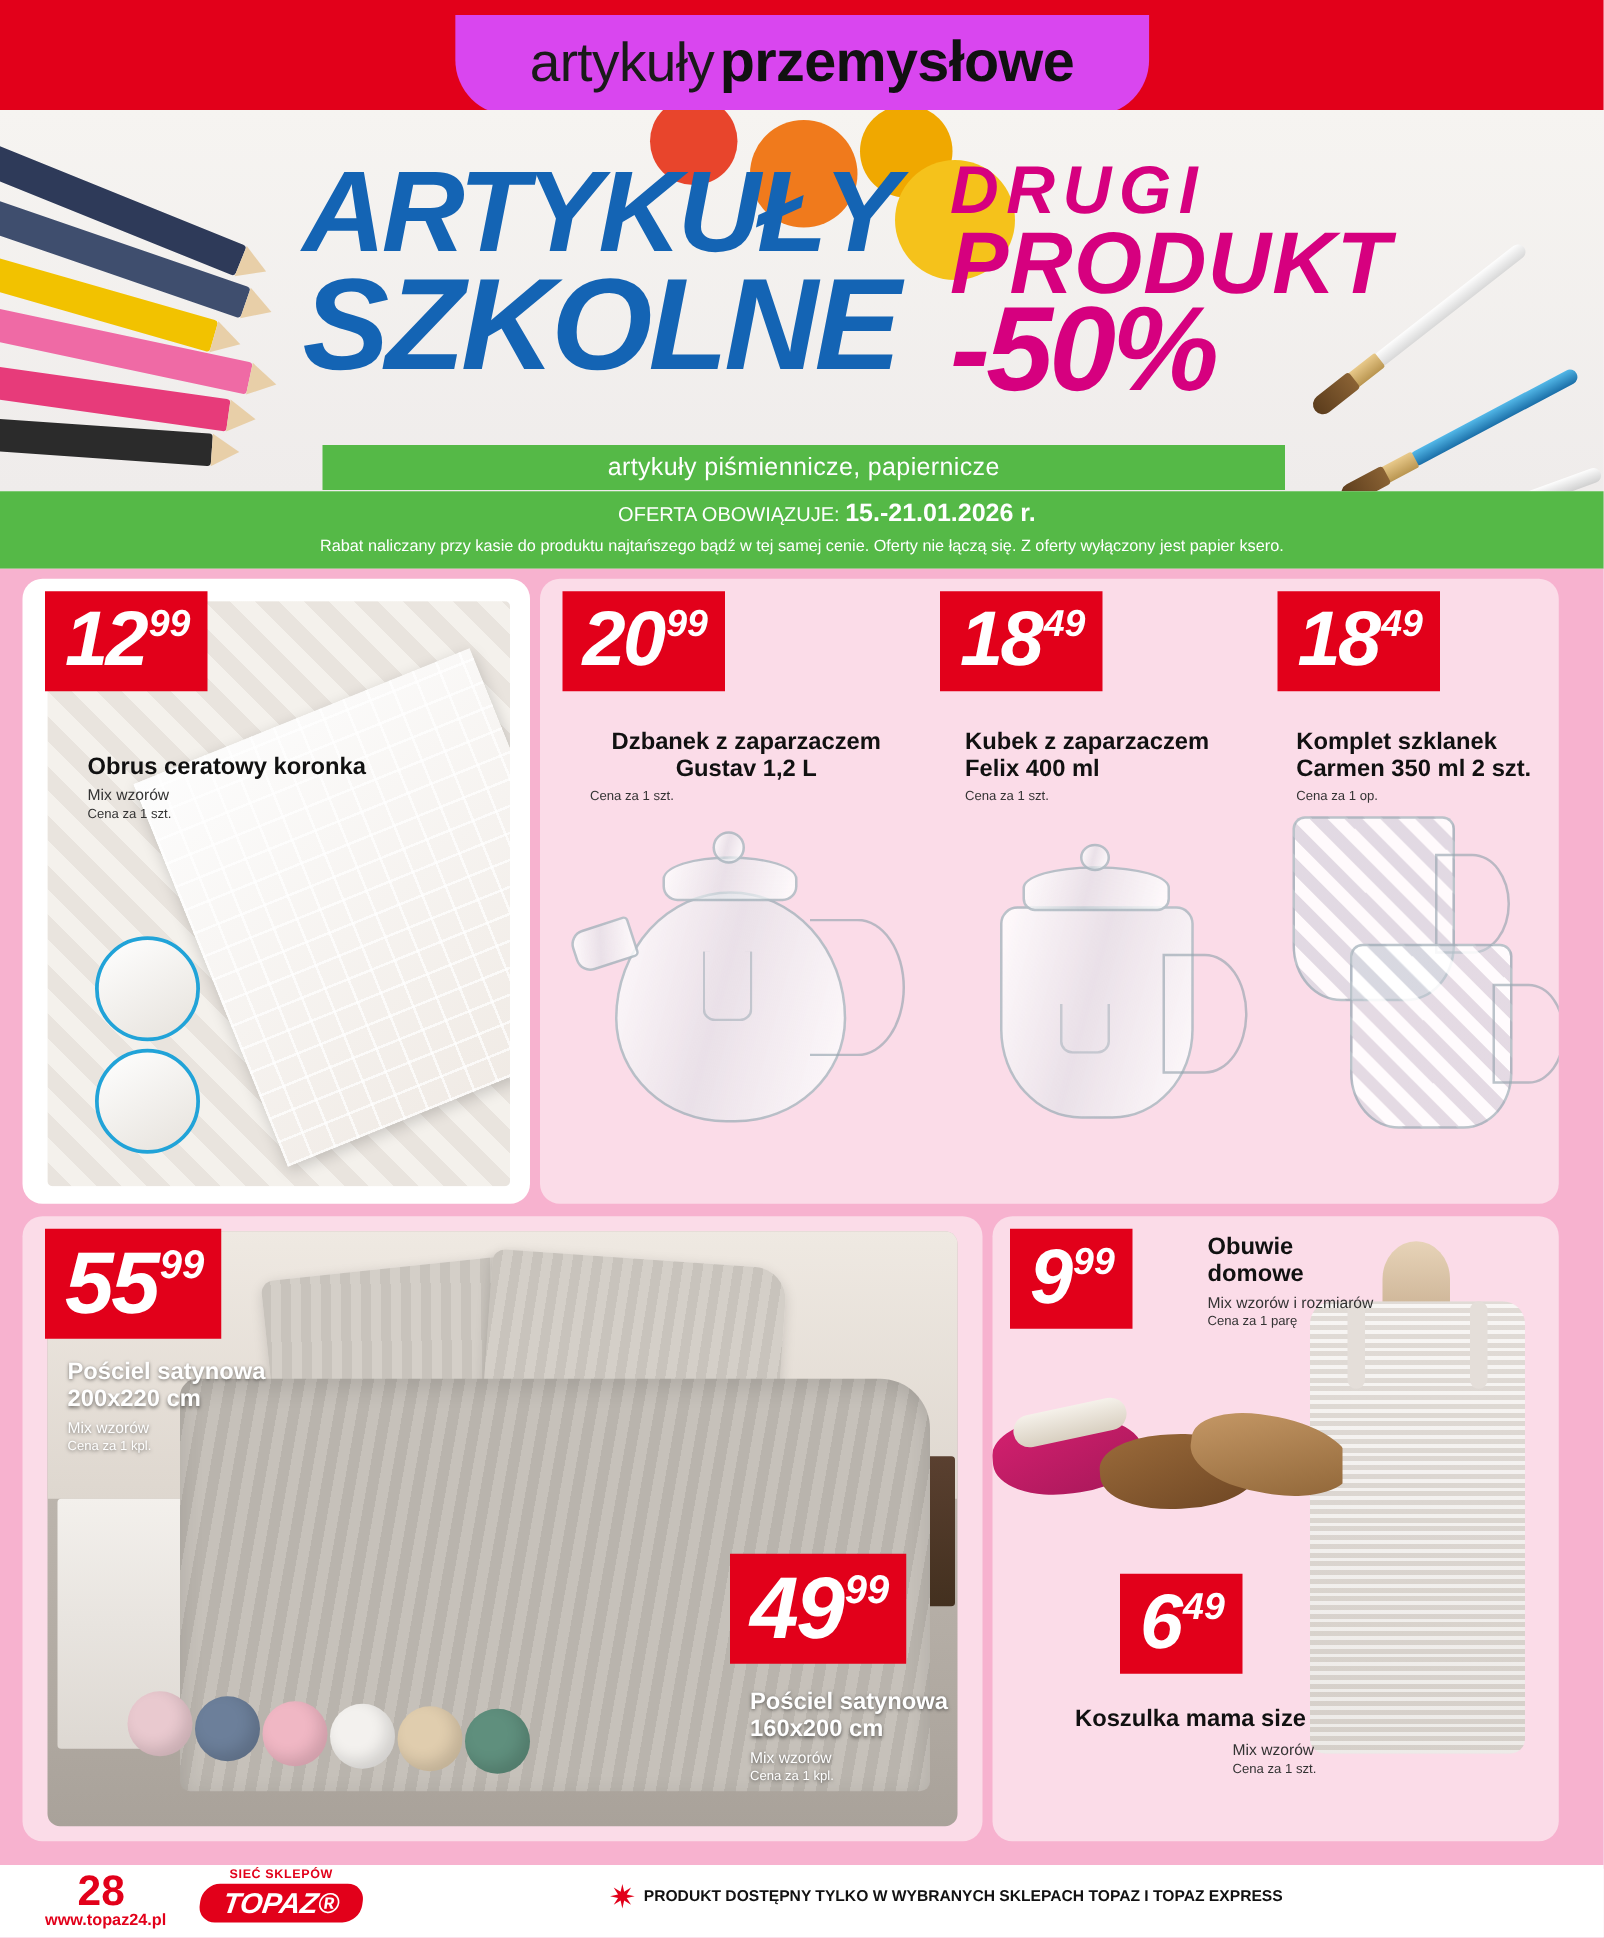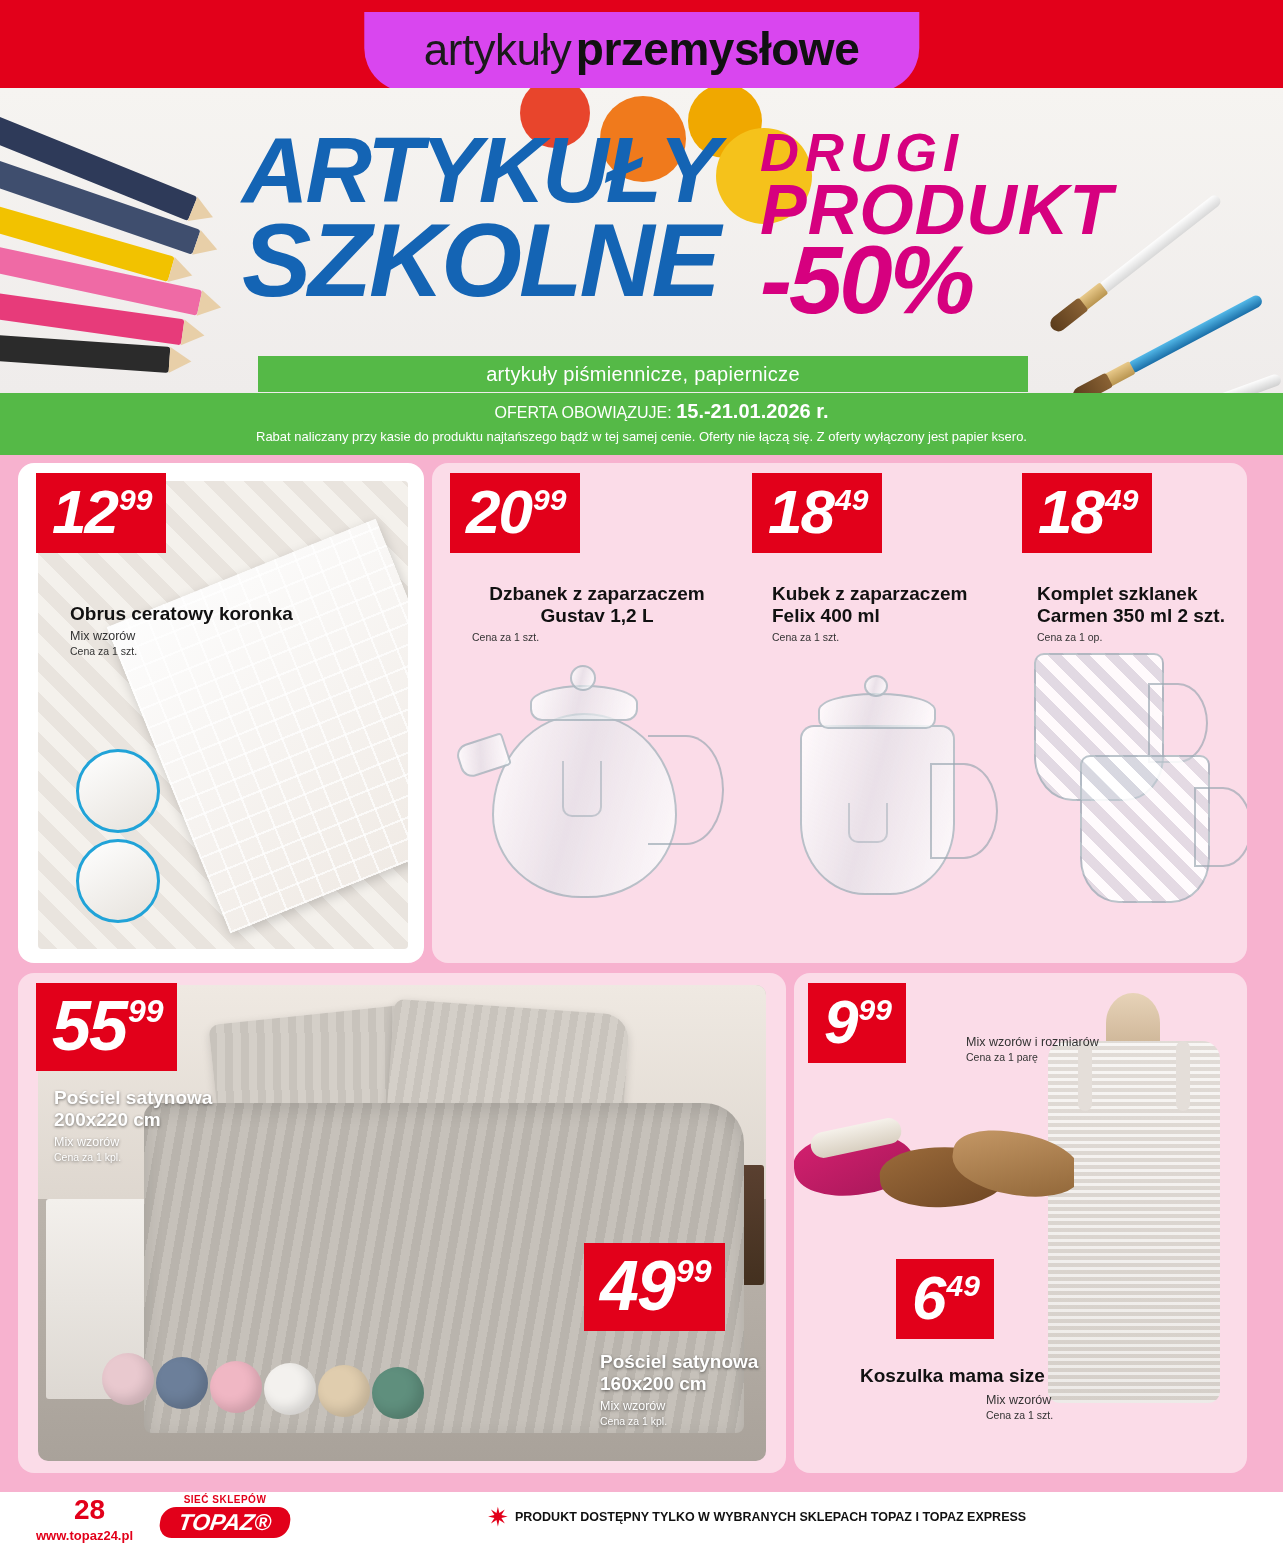--- a/index.html
+++ b/index.html
@@ -261,22 +261,22 @@
   .mannequin-neck { position:absolute; background: linear-gradient(180deg,#e7d3b8,#cbb294); border-radius: 50% 50% 20% 20%; }
 
   
   .footer {
     position: absolute;
     left: 0; bottom: 0;
     width: 1283px; height: 58px;
     background: #ffffff;
   }
   .page-num {
-    position: absolute; left: 74px; top: 2px;
-    color: #e2001a; font-size: 28px; font-weight: 700;
+    position: absolute; left: 62px; top: 2px;
+    color: #e2001a; font-size: 34px; font-weight: 700;
   }
   .page-url {
     position: absolute; left: 36px; top: 36px;
     color: #e2001a; font-size: 13px; font-weight: 700;
   }
   .logo-box {
     position: absolute; left: 160px; top: 2px;
     width: 130px; height: 48px;
   }
   .logo-top {
@@ -497,20 +497,24 @@
       <div class="slipper" style="left:10px; top:52px; width:120px; height:62px; background:linear-gradient(160deg,#d4206f,#a8185a); transform:rotate(-8deg);"></div>
       <div style="position:absolute; left:26px; top:44px; width:92px; height:26px; background:linear-gradient(180deg,#f5f1ea,#d8cfc0); border-radius:14px; transform:rotate(-12deg);"></div>
       <div class="slipper" style="left:96px; top:66px; width:126px; height:60px; background:linear-gradient(160deg,#9a6a3a,#6f4724); transform:rotate(-4deg);"></div>
       <div class="slipper" style="left:168px; top:52px; width:130px; height:62px; background:linear-gradient(160deg,#c79a68,#8e6436); transform:rotate(8deg);"></div>
     </div>
 
     <div class="price" style="left:14px; top:10px;">
       <span class="int">9</span>
       <span class="dec">99</span>
     </div>
+    <div class="ptitle" style="left:172px; top:14px; width:200px;">
+      <div>Obuwie</div>
+      <div>domowe</div>
+    </div>
     <div class="psub" style="left:172px; top:62px;">
       <div>Mix wzorów i rozmiarów</div>
       <div style="font-size:10.5px">Cena za 1 parę</div>
     </div>
 
     <div class="price" style="left:102px; top:286px;">
       <span class="int">6</span>
       <span class="dec">49</span>
     </div>
     <div class="ptitle" style="left:66px; top:392px; width:230px;">Koszulka mama size</div>

